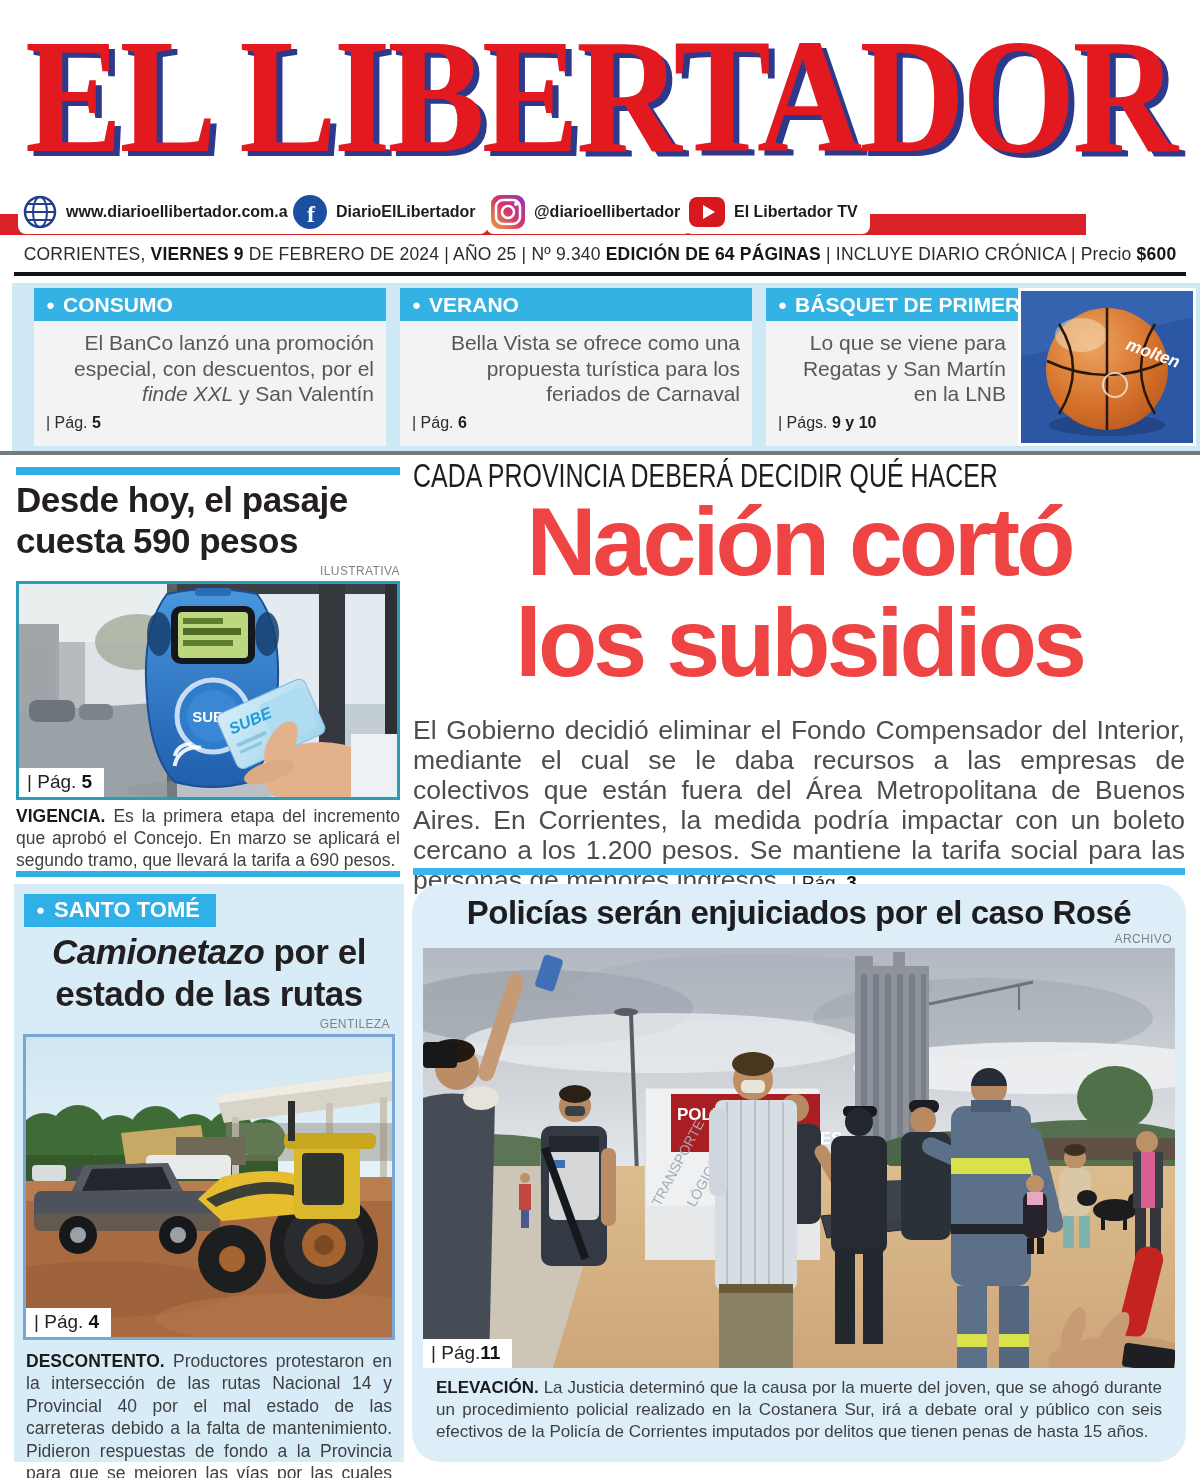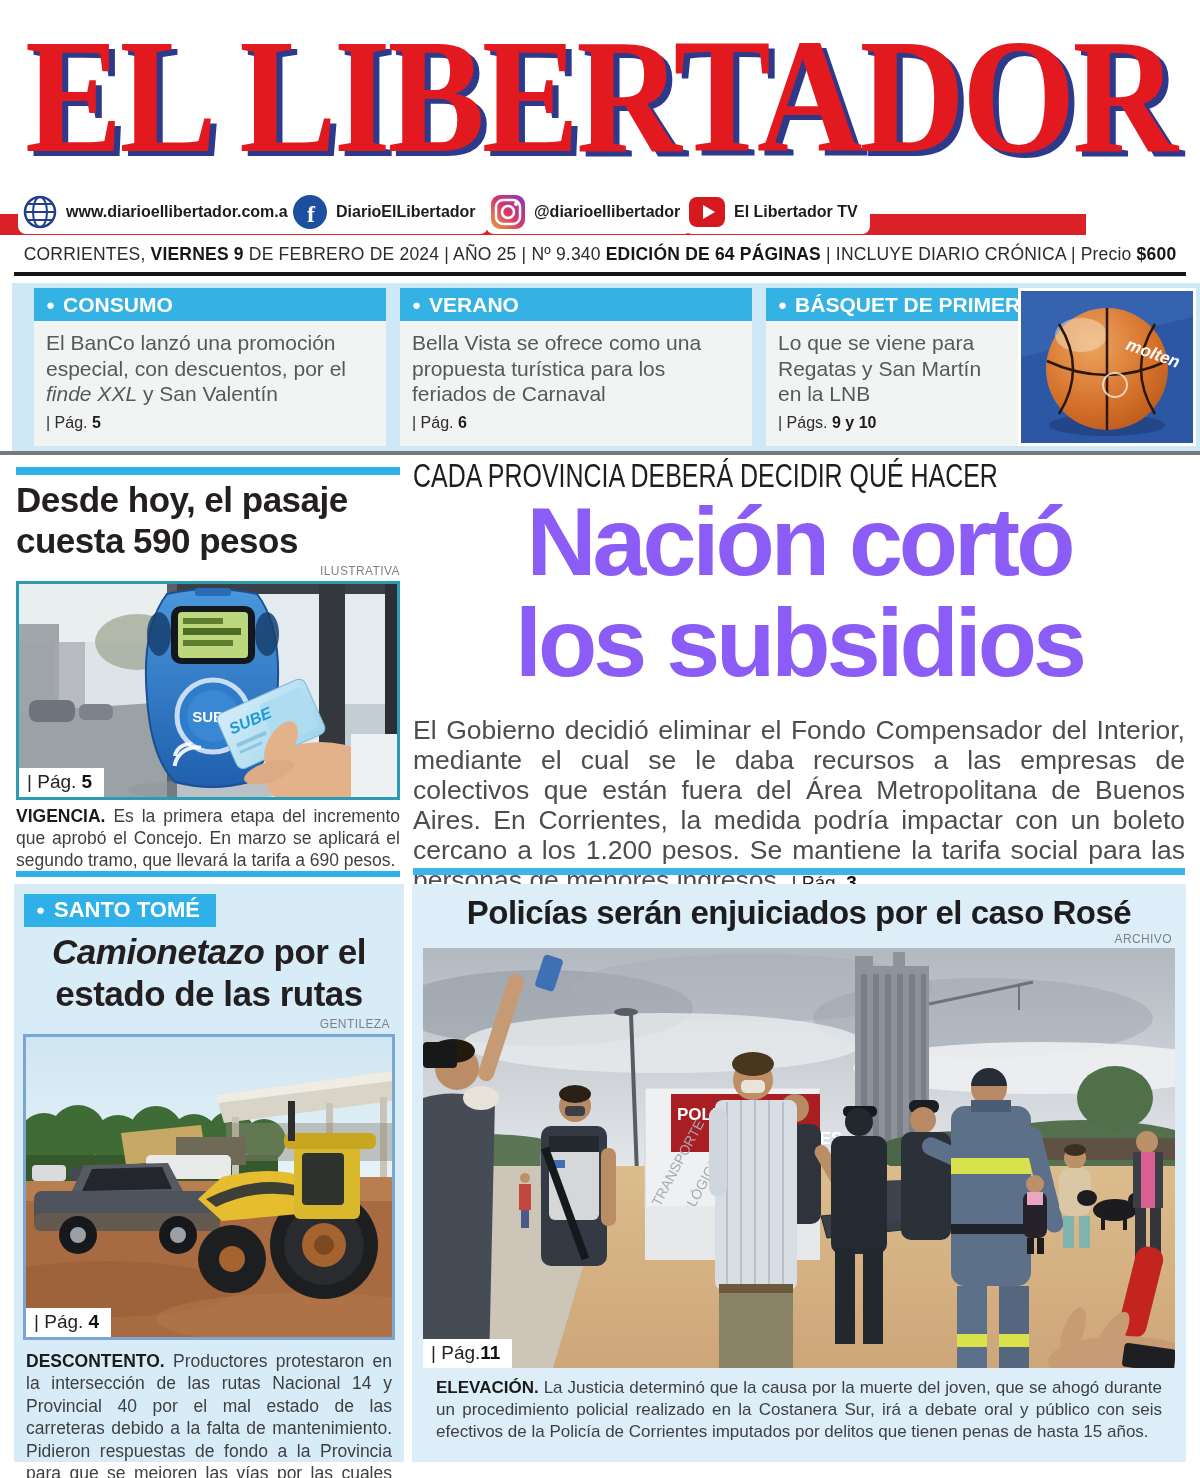--- a/index.html
+++ b/index.html
@@ -23,21 +23,21 @@
   
   .dateline { top:244px; left:0; width:1200px; text-align:center; font-size:17.5px; color:#2b2b2d; letter-spacing:0.2px; }
   .dateline b { color:#161618; }
   .black-rule { top:272px; left:14px; width:1172px; height:4px; background:#141414; }
 
   
   .teaser-strip { top:283px; left:12px; width:1200px; height:169px; background:#cfe8f5; }
   .teaser { position:absolute; top:5px; height:158px; background:#f2f3f3; }
   .teaser-head { background:#35b2e4; color:#fff; font-weight:bold; font-size:21px; padding:4px 12px; line-height:1.2; white-space:nowrap; }
   .teaser-head .bullet { font-size:15px; vertical-align:2px; margin-right:8px; }
-  .teaser-body { padding:9px 12px 0; font-size:21px; color:#57585a; line-height:1.22; }
+  .teaser-body { padding:9px 12px 0; font-size:21px; color:#57585a; line-height:1.22;text-align:right; }
   .teaser-page { padding:7px 12px 0; font-size:16px; color:#2d2d2f; }
   .teaser-page b { color:#1c1c1e; }
   .teaser3 { display:flex; }
   .teaser3-left { width:252px; }
   .teaser-ball { width:178px; height:158px; border:3px solid #ffffff; background:#2b57a5; }
 
   .gray-rule { top:451px; left:0; width:1200px; height:4px; background:#77797c; }
 
   
   .cyan-bar-left { top:467px; left:16px; width:384px; height:8px; background:#2fb0e8; }
@@ -58,28 +58,28 @@
   .tag-bar .bullet { font-size:15px; vertical-align:2px; margin-right:9px; }
   .santo-headline { text-align:center; font-size:35px; font-weight:bold; color:#231f20; line-height:1.2; margin-top:4px; letter-spacing:-0.5px; padding:0 6px; }
   .santo-headline .ital { font-style:italic; }
   .credit-gentileza { margin:2px 14px 0 0; }
   .photo-tractor { position:relative; margin:3px auto 0; width:372px; height:306px; border:3px solid #7aa6d6; background:#cfe6f2; overflow:hidden; }
   .santo-caption { padding:10px 12px 0; font-size:17.5px; color:#3e3f41; line-height:1.28; text-align:justify; }
 
   
   .kicker { top:460px; left:413px; width:772px; font-size:29px; color:#1e1e20; }
   .kicker span { display:inline-block; transform:scale(0.86,1.12); transform-origin:0 50%; white-space:nowrap; }
-  .main-headline { top:492px; left:413px; width:772px; text-align:center; font-weight:bold; font-size:97px; line-height:1.04; color:#8b5cf6; letter-spacing:-4px; }
+  .main-headline { top:492px; left:413px; width:772px; text-align:center; font-weight:bold; font-size:97px; line-height:1.04; color:#ef4444; letter-spacing:-4px; }
   .lede { top:716px; left:413px; width:772px; font-size:26.5px; color:#4c4d4f; line-height:1.13; text-align:justify; }
   .lede .inline-page { font-size:19px; color:#232325; white-space:nowrap; }
   .lede .inline-page b { color:#111; }
   .cyan-rule-right { top:868px; left:413px; width:772px; height:7px; background:#3cb6ea; }
 
   
-  .police-box { top:884px; left:412px; width:774px; height:578px; background:#ddeef9; }
+  .police-box { top:884px; left:412px; width:774px; height:578px; background:#ddeef9;border-radius:29px; }
   .police-headline { text-align:center; font-size:33px; font-weight:bold; color:#1d1d1f; margin-top:10px; letter-spacing:-0.5px; }
   .credit-archivo { margin:0 14px 0 0; }
   .photo-police { position:relative; margin:2px auto 0; width:752px; height:420px; background:#c9cdd2; overflow:hidden; }
   .police-caption { padding:9px 24px 0; font-size:17px; color:#3e3f41; line-height:1.3; text-align:justify; }
 </style>
 </head>
 <body>
 
 <div class="abs masthead">
   <div class="masthead-title">EL LIBERTADOR</div>

